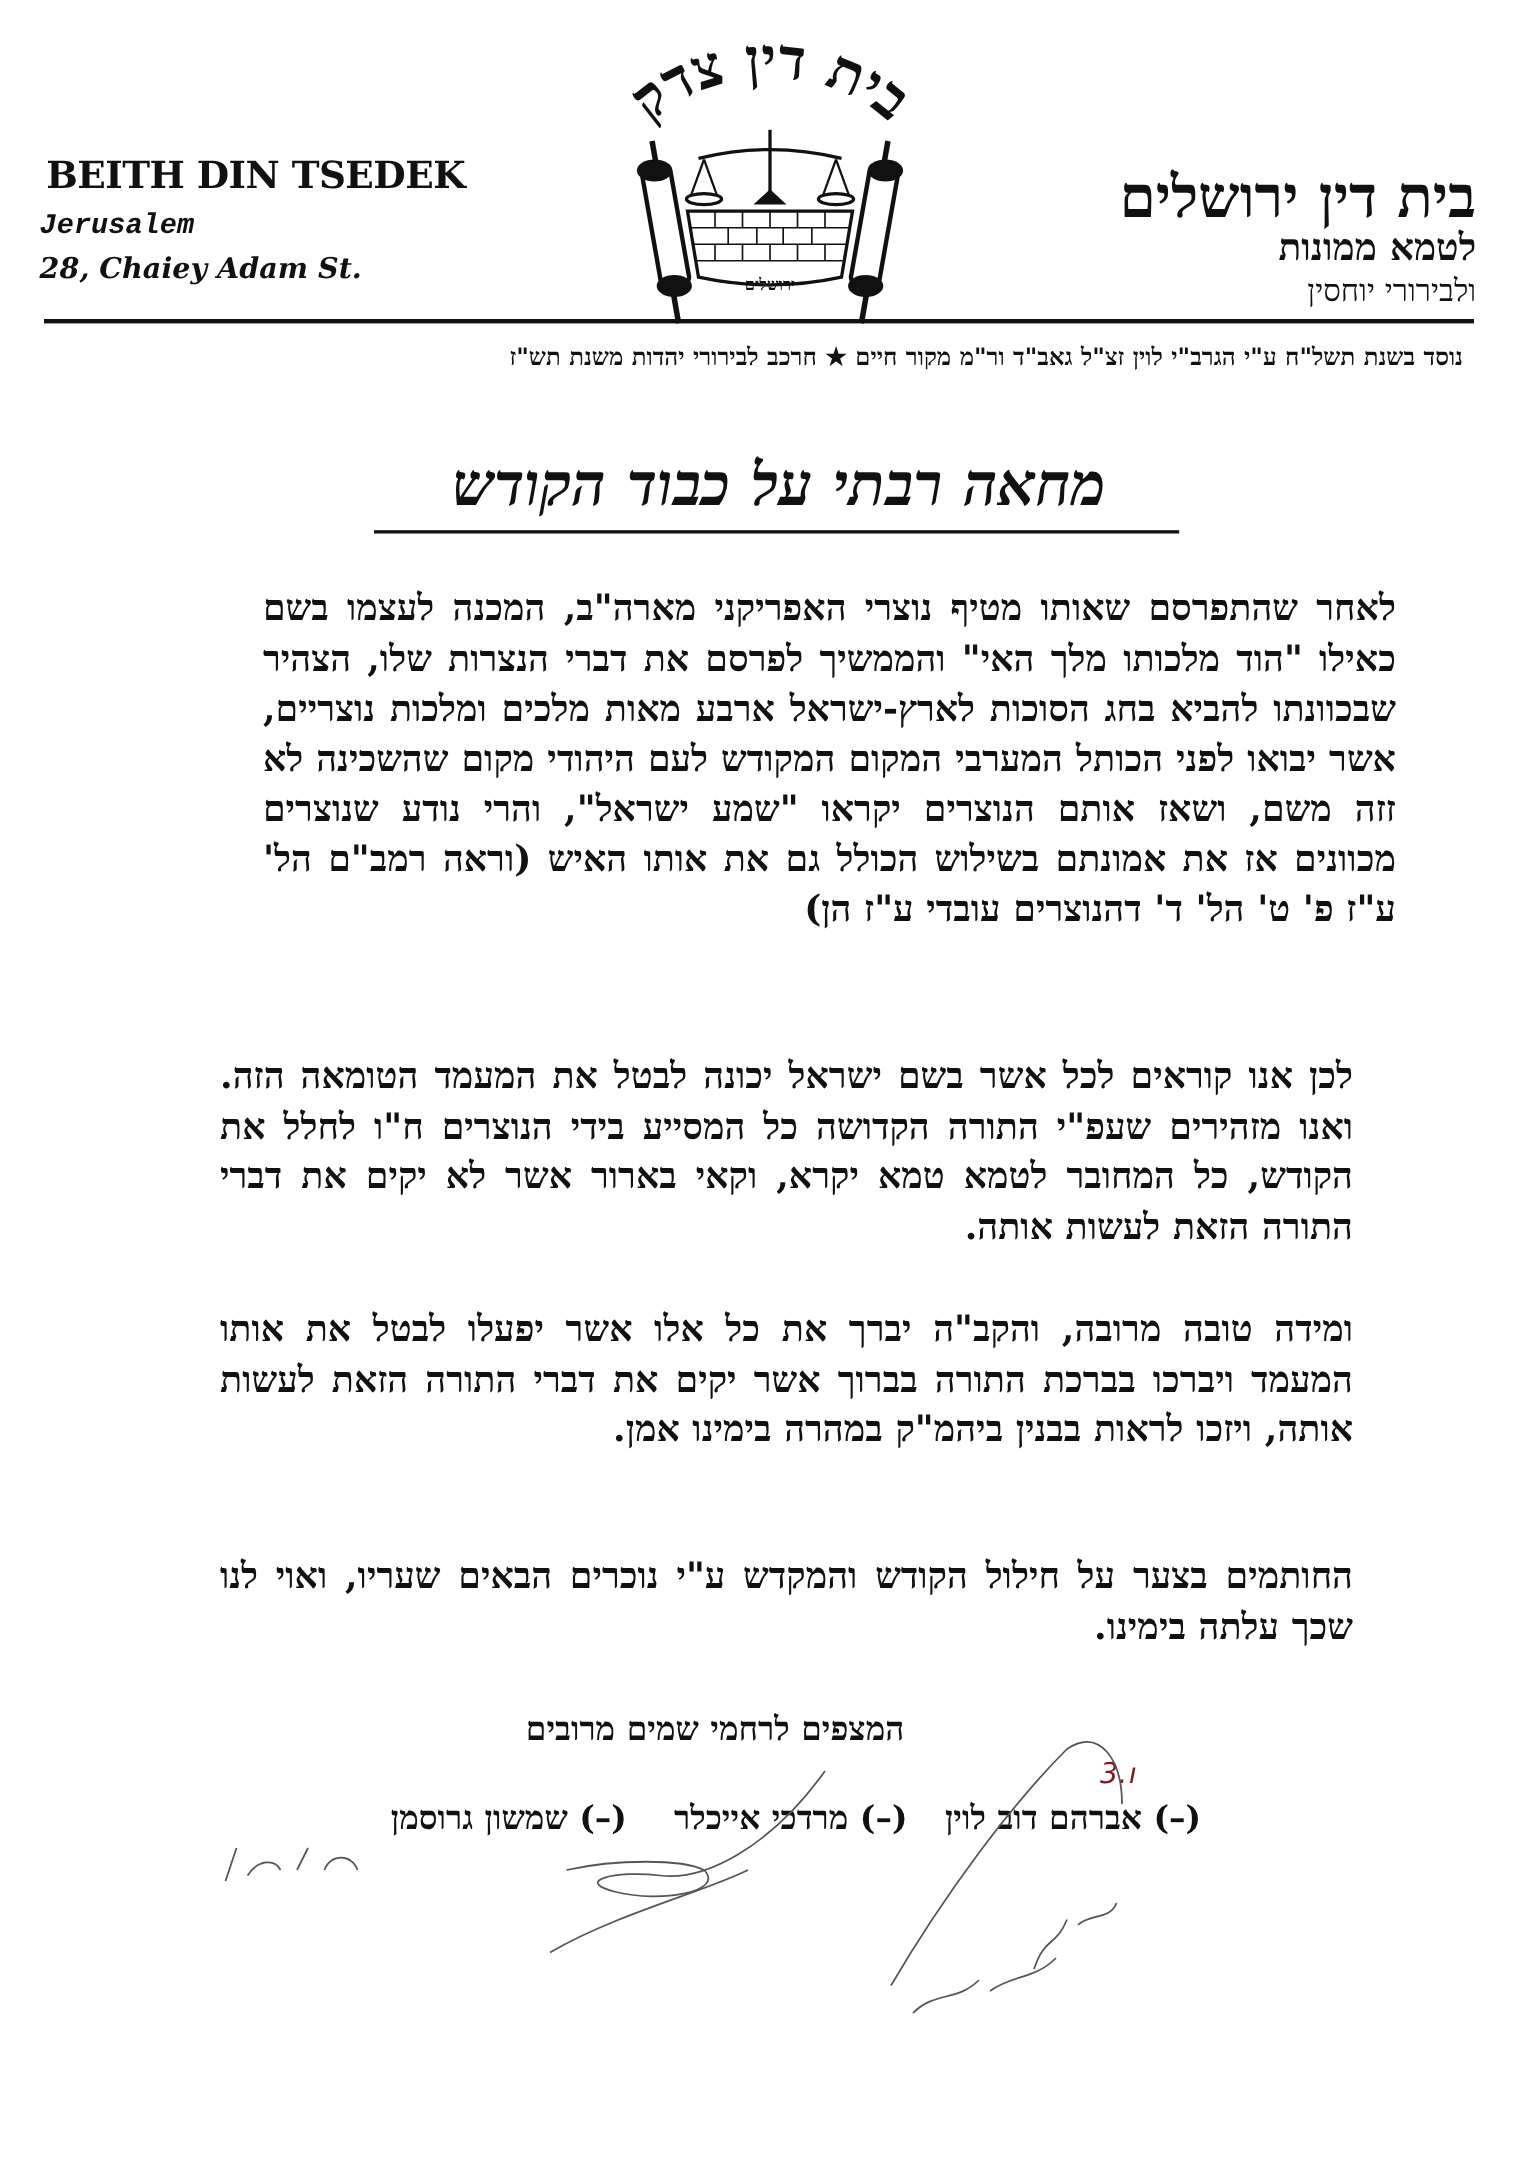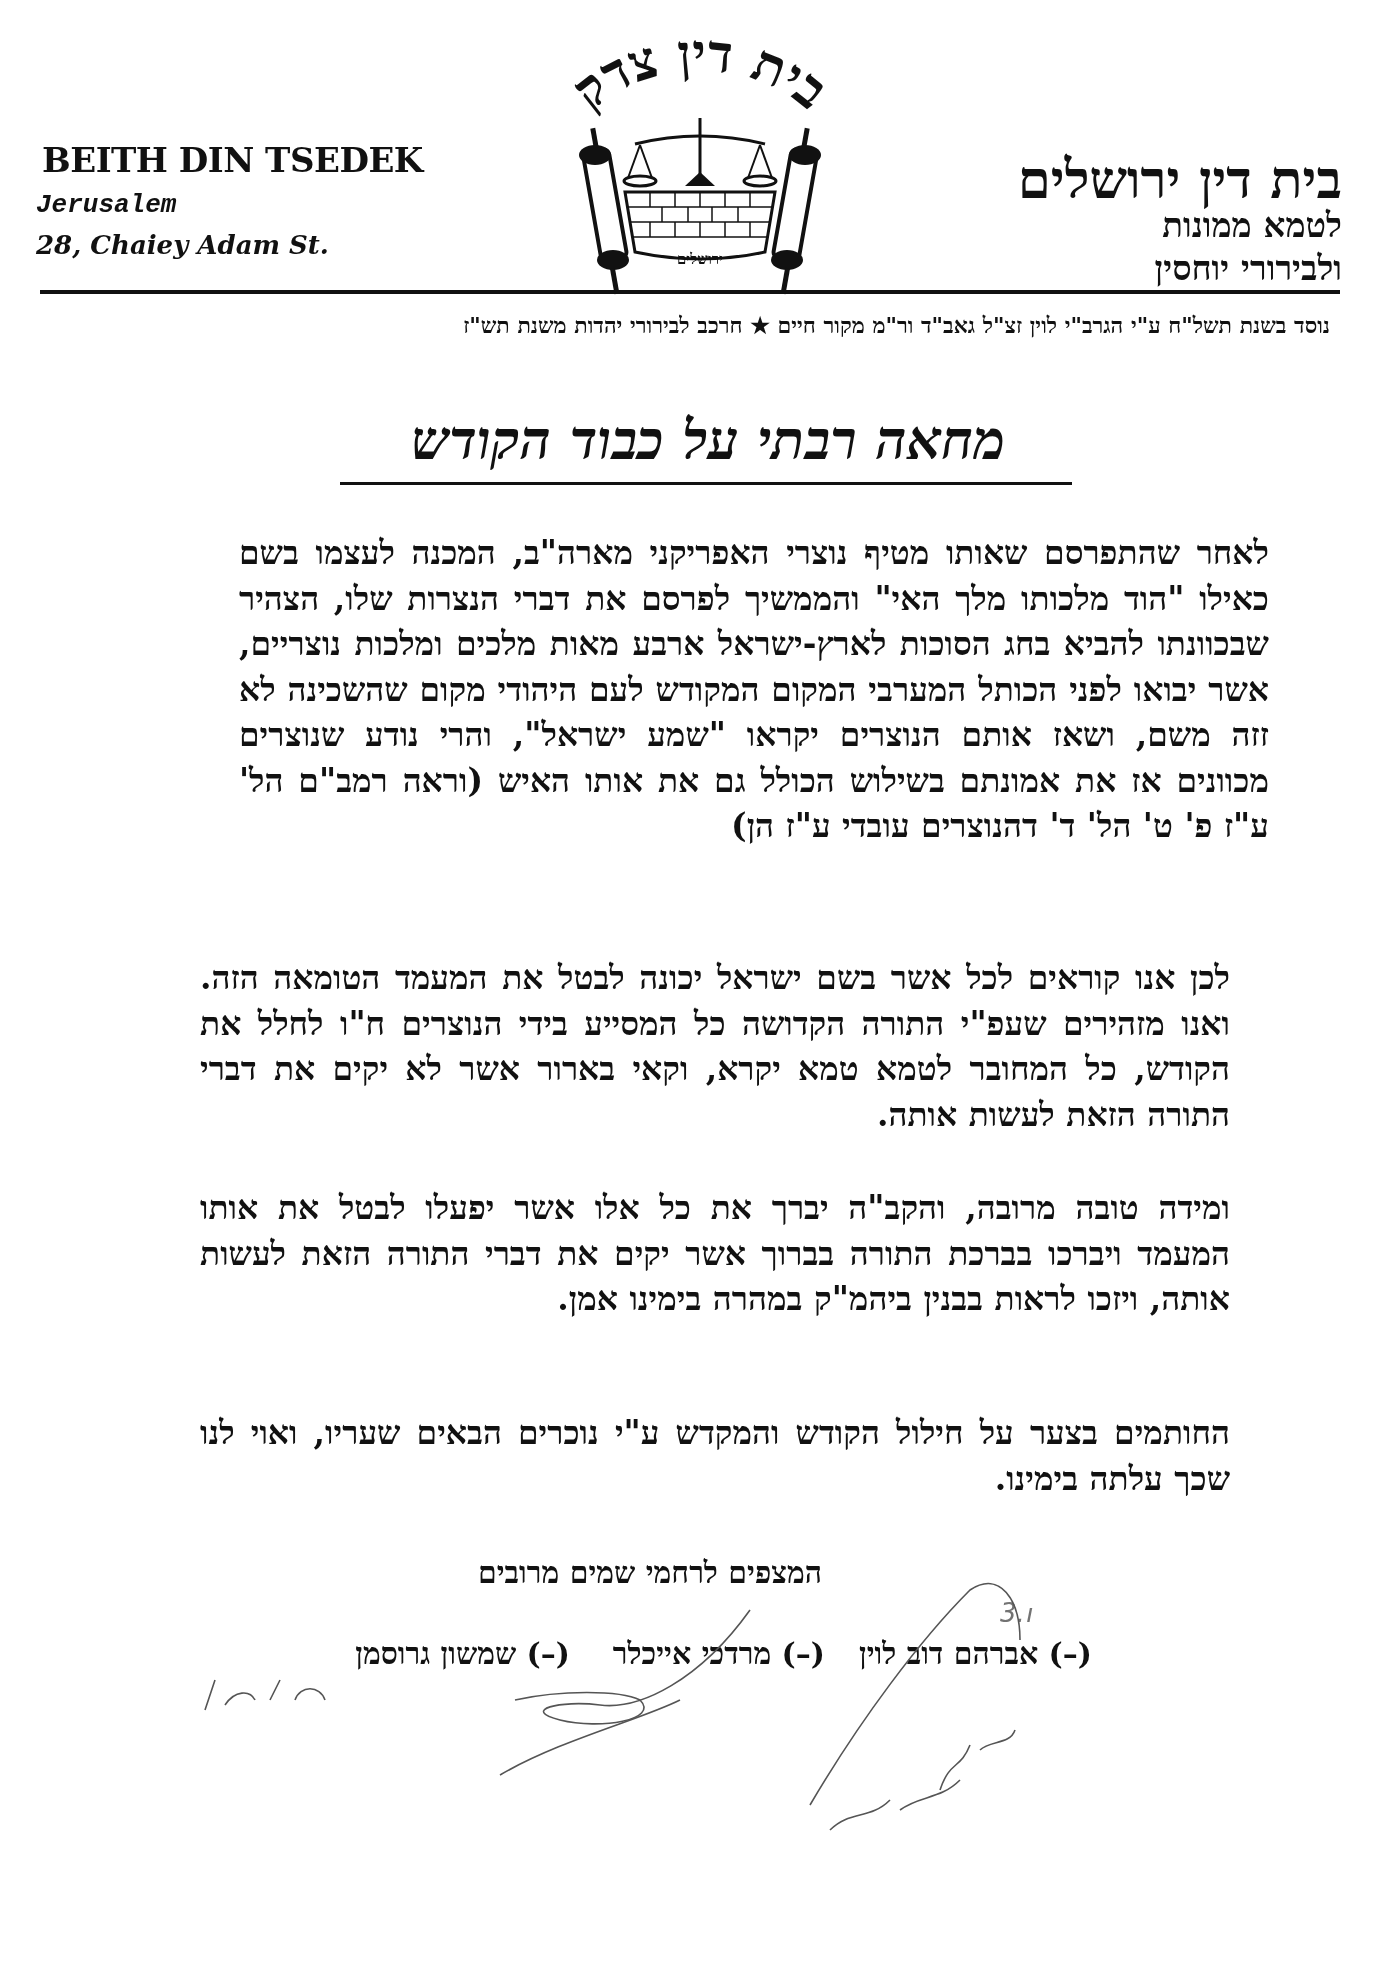--- a/index.html
+++ b/index.html
@@ -5,37 +5,37 @@
   html, body { margin:0; padding:0; background:#fff; }
   body { width:1400px; height:1979px; position:relative; overflow:hidden; color:#111; }
   .abs { position:absolute; }
   .en { font-family:"DejaVu Serif", serif; font-weight:bold; }
   .he { font-family:"DejaVu Serif", serif; direction:rtl; }
   .en-name { left:42px; top:140px; font-size:34px; letter-spacing:-0.5px; }
   .en-city { left:36px; top:190px; font-size:26px; font-style:italic;font-family:Liberation Mono, monospace; }
   .en-addr { left:36px; top:230px; font-size:26px; font-style:italic; }
   .he-name { right:58px; top:148px; font-size:53px; font-weight:bold; text-align:right; }
   .he-sub1 { right:58px; top:205px; font-size:34px; font-weight:bold; text-align:right; }
-  .he-sub2 { right:58px; top:248px; font-size:34px; font-weight:bold; text-align:right; }
+  .he-sub2 { right:58px; top:248px; font-size:28px; font-weight:normal; text-align:right; }
   .rule { left:40px; top:290px; width:1300px; height:4px; background:#111; }
   .founded { left:80px; right:70px; top:312px; font-size:22px; font-weight:bold; text-align:right; white-space:nowrap; }
   .title { left:348px; top:408px; width:720px; text-align:center; font-size:54px; font-weight:bold; font-style:italic; }
   .title-rule { left:340px; top:482px; width:732px; height:3px; background:#111; }
   .body { left:200px; width:1030px; font-size:33px; font-weight:bold; line-height:45.5px; text-align:justify; text-align-last:right; }
   .p1 { top:530px;margin-left:39px; }
   .p2 { top:955px; }
   .p3 { top:1185px; }
   .p4 { top:1410px; }
   .closing { left:400px; width:500px; top:1555px; text-align:center; font-size:30px; font-weight:bold; }
   .sig { top:1636px; font-size:30px; font-weight:bold; }
   .sig1 { right:308px; }
   .sig2 { right:575px; }
   .sig3 { right:830px; }
   .logo { left:540px; top:20px; width:320px; height:280px; }
-  .hand { font-family:"DejaVu Sans", sans-serif; color:#737373; font-style:italic; font-size:26px; }
+  .hand { font-family:"DejaVu Sans", sans-serif; color:#7f1d1d; font-style:italic; font-size:26px; }
 </style>
 </head>
 <body>
 
 <div class="abs en en-name">BEITH DIN TSEDEK</div>
 <div class="abs en en-city">Jerusalem</div>
 <div class="abs en en-addr">28, Chaiey Adam St.</div>
 
 <div class="abs logo">
   <svg width="320" height="280" viewBox="0 0 320 280">

